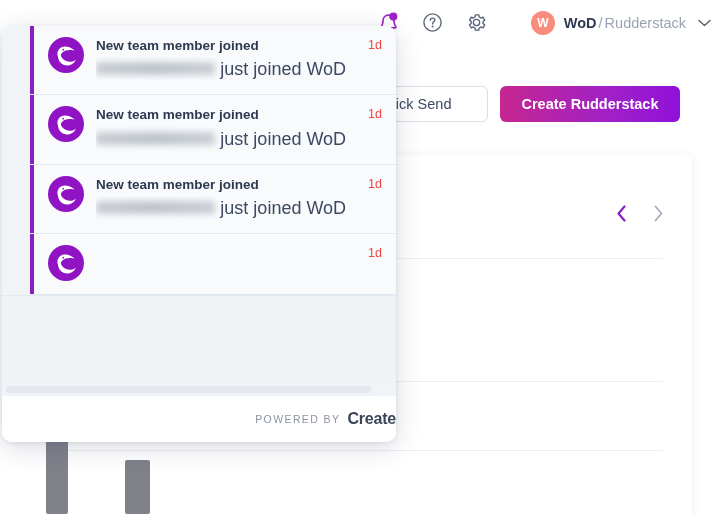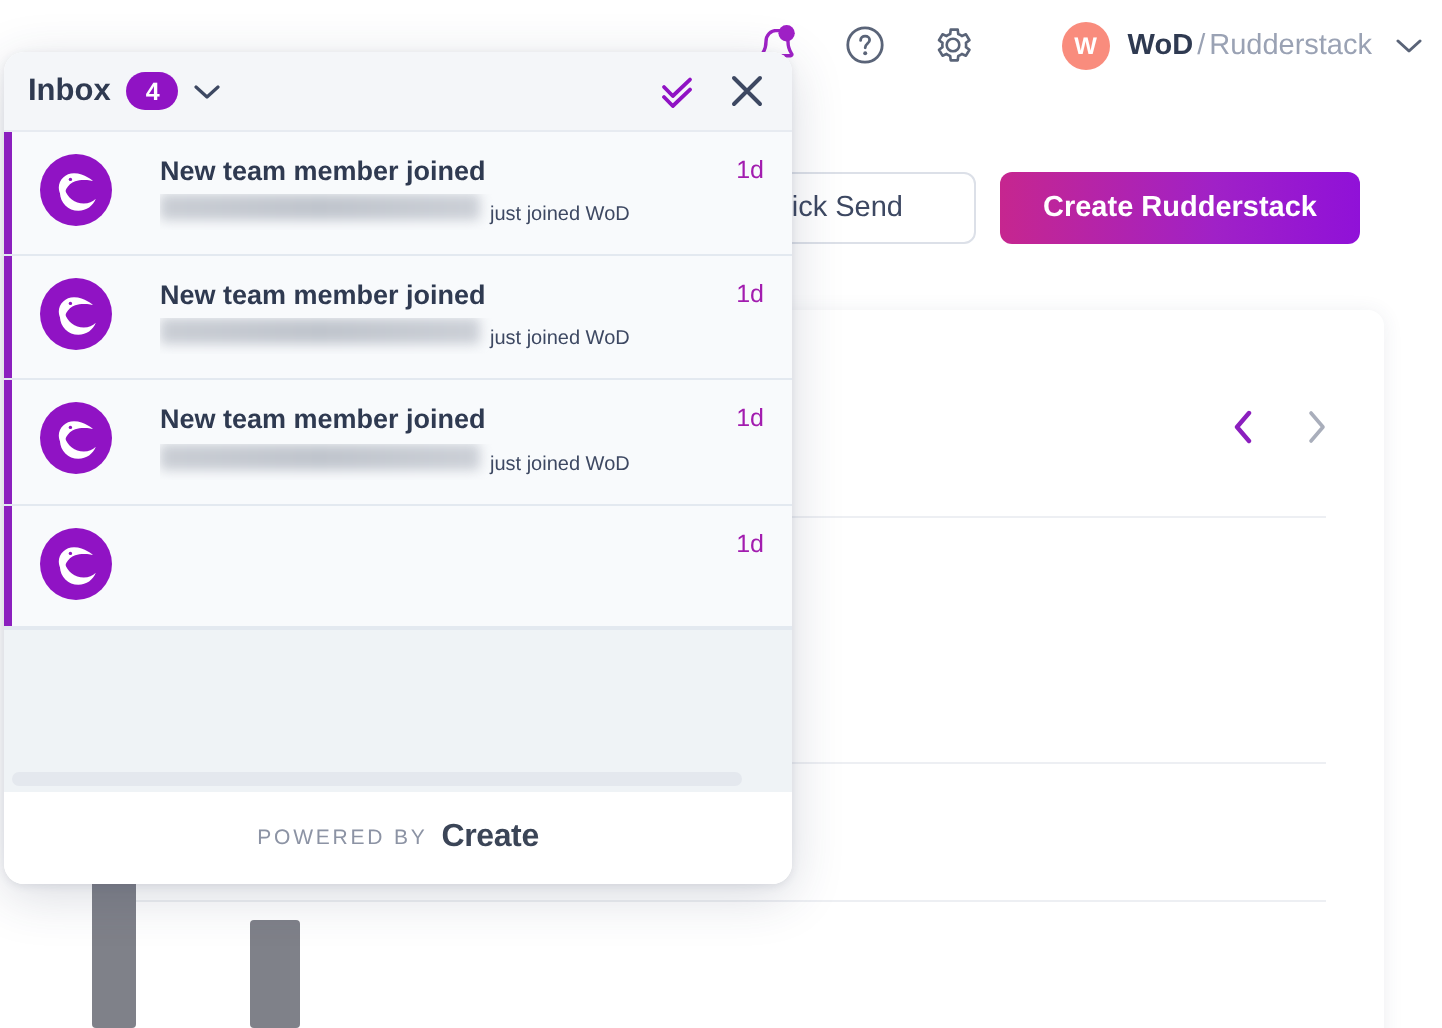--- a/index.html
+++ b/index.html
@@ -145,54 +145,55 @@
     background: #F0F4F7;
     overflow: hidden;
     position: relative;
   }
 
   .msg {
     position: relative;
     background: #F8FAFC;
     border-bottom: 1px solid #E3E9F0;
     padding: 11px 14px 12px 14px;
-    display: flex; gap: 24px;
+    display: flex; gap: 12px;
     cursor: pointer;
     min-height: 61px;
+    margin-left: 28px;
   }
   .msg::before {
     content: ""; position: absolute; left: 0; top: 0; bottom: 0;
     width: 4px; background: #8B1FBE;
   }
   .msg-logo {
     flex: 0 0 36px; width: 36px; height: 36px; border-radius: 50%;
     margin-left: 4px;
     display: flex; align-items: center; justify-content: center;
   }
   .msg-body { flex: 1 1 auto; min-width: 0; }
   .msg-title {
     font-size: 13.5px; font-weight: bold; color: #2F3A51;
     line-height: 1.35; white-space: nowrap;
   }
   .msg-sub {
-    font-size: 10px; color: #3D4862; line-height: 1.4;
+    font-size: 18px; color: #3D4862; line-height: 1.4;
     margin-top: 2px; white-space: nowrap; overflow: hidden;
     display: flex; align-items: baseline;
   }
   .redacted {
     display: inline-block;
     height: 13px; width: 160px;
     background: linear-gradient(90deg,#C9CDD4,#BFC4CC,#CBCFD6);
     filter: blur(3px);
     border-radius: 2px;
     margin-right: 5px;
     vertical-align: middle;
   }
   .msg-time {
-    flex: 0 0 auto; font-size: 12.5px; color: #a21caf;
+    flex: 0 0 auto; font-size: 12.5px; color: #ef4444;
     padding-left: 10px; align-self: flex-start; margin-top: 1px;
   }
 
   .list-empty {
     background: #EFF3F6;
     height: 88px;
     border-top: 1px solid #E3E9F0;
   }
 
   .hscroll-track {
@@ -200,21 +201,21 @@
     height: 7px;
   }
   .hscroll-thumb {
     height: 7px; width: 96%;
     background: #E4E8EE; border-radius: 4px;
   }
 
   .inbox-footer {
     flex: 0 0 46px; height: 46px;
     background: #ffffff;
-    display: flex; align-items: center; justify-content: center;
+    display: flex; align-items: center; justify-content: flex-end;
     gap: 7px;
   }
   .pb-text {
     font-size: 10.5px; letter-spacing: 1.4px; color: #8C93A4; font-weight: normal;
   }
   .pb-brand {
     font-size: 16px; font-weight: bold; color: #3B4557; letter-spacing: -0.2px;
   }
 </style>
 </head>
@@ -296,41 +297,20 @@
             <path d="M1 1.5 L6.5 6.5 L12 1.5" fill="none" stroke="#5A6478" stroke-width="1.5" stroke-linecap="round" stroke-linejoin="round"></path>
           </svg>
         </span>
       </div>
     </div>
   </div>
 </div>
 
 <div class="inbox-panel">
 
-  <div class="inbox-header">
-    <span class="inbox-title">Inbox</span>
-    <span class="badge-count">4</span>
-    <span class="hdr-caret">
-      <svg width="13" height="8" viewBox="0 0 13 8" aria-hidden="true">
-        <path d="M1 1.5 L6.5 6.5 L12 1.5" fill="none" stroke="#3D4862" stroke-width="1.6" stroke-linecap="round" stroke-linejoin="round"></path>
-      </svg>
-    </span>
-    <span class="hdr-spacer"></span>
-    <span class="hdr-action">
-      <svg width="20" height="16" viewBox="0 0 20 16" aria-hidden="true">
-        <path d="M3 5.5 L7.4 10 L16 1.8" fill="none" stroke="#9013C4" stroke-width="1.9" stroke-linecap="round" stroke-linejoin="round"></path>
-        <path d="M3 10.5 L7.4 15 L16 6.8" fill="none" stroke="#9013C4" stroke-width="1.9" stroke-linecap="round" stroke-linejoin="round"></path>
-      </svg>
-    </span>
-    <span class="hdr-action">
-      <svg width="17" height="17" viewBox="0 0 17 17" aria-hidden="true">
-        <path d="M2 2 L15 15 M15 2 L2 15" fill="none" stroke="#3D4862" stroke-width="2" stroke-linecap="round"></path>
-      </svg>
-    </span>
-  </div>
 
   <div class="inbox-list">
 
     <div class="msg">
       <div class="msg-logo">
         <svg width="36" height="36" viewBox="0 0 36 36" aria-hidden="true">
           <circle cx="18" cy="18" r="18" fill="#9013C4"></circle>
           <path d="M26.5 13.5 C26.5 13.5 21.5 12.2 17.6 13.6 C13.6 15 11.6 19.2 12.4 22.6 C10.6 21.4 9.4 19.2 9.4 16.8 C9.4 12.8 12.8 9.6 17 9.6 C22.4 9.6 26.5 13.5 26.5 13.5 Z" fill="#ffffff"></path>
           <path d="M12.5 17.8 C13.6 21.8 17.4 24.8 21.9 24.8 C24.3 24.8 26.4 23.9 27.9 22.4 C26.6 25.9 23.2 28.4 19.2 28.4 C14.1 28.4 10 24.3 10 19.2 C10 18.7 10.05 18.2 10.1 17.8 Z" fill="#ffffff"></path>
           <circle cx="15.2" cy="12.7" r="0.85" fill="#9013C4"></circle>

